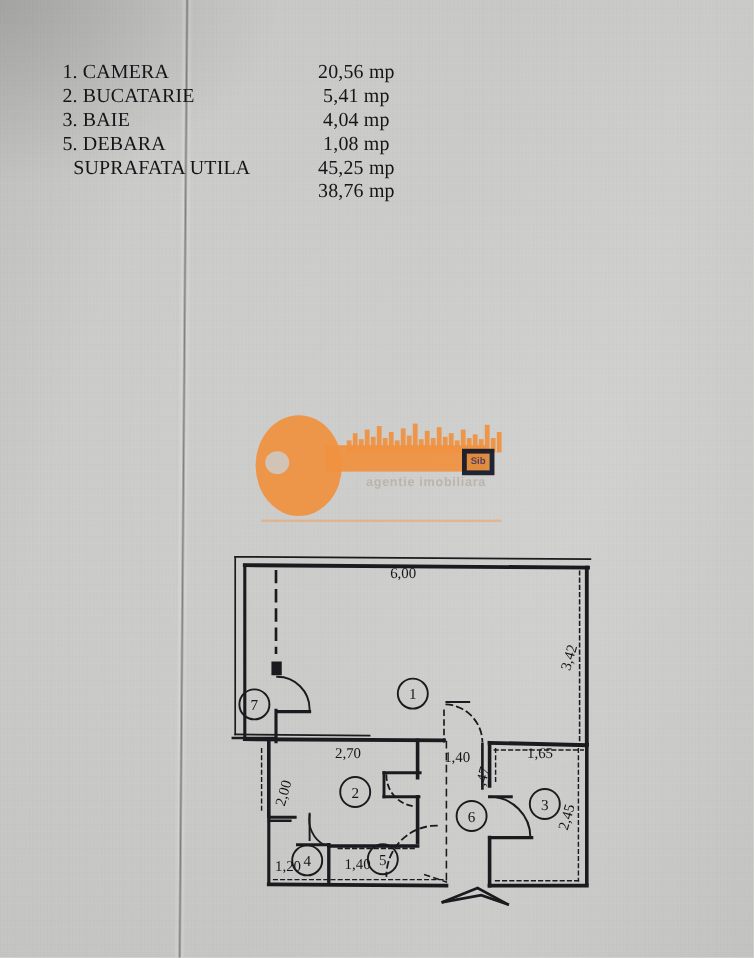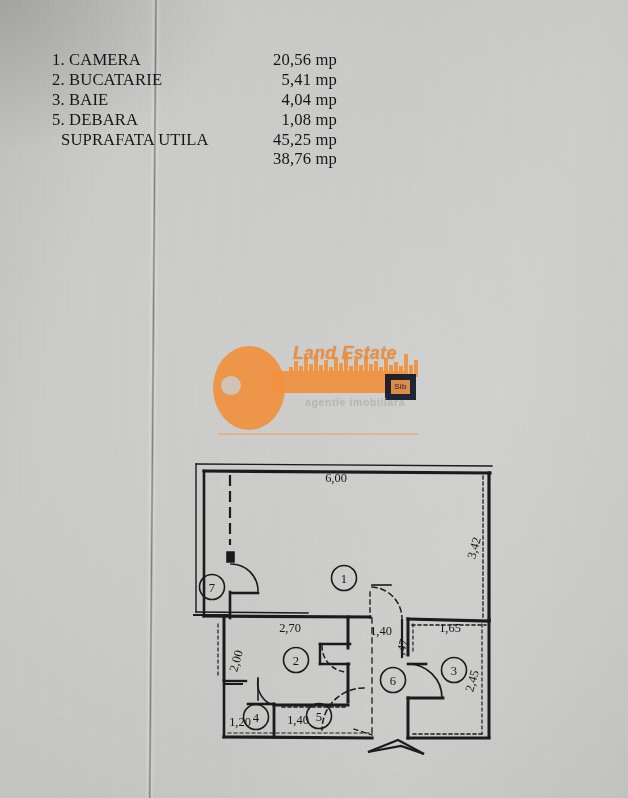--- a/index.html
+++ b/index.html
@@ -34,21 +34,21 @@
   }
 
   .legend{
     position:absolute;left:52px;top:50px;width:300px;
     color:#16161a;font-size:16.6px;line-height:19.9px;
     letter-spacing:.15px;
   }
   .legend .row{position:relative;height:19.9px;white-space:nowrap;}
   .legend .nm{position:absolute;left:0;top:0;text-align:center;}
   .legend .nm.ind{left:9px;}
-  .legend .val{position:absolute;left:205px;top:0;width:80px;text-align:right;}
+  .legend .val{position:absolute;left:205px;top:0;width:80px;text-align:center;}
 
   
   #logo{position:absolute;left:205px;top:341px;width:220px;height:102px;}
   .keyhead{
     position:absolute;left:8px;top:5px;width:72px;height:84px;border-radius:50%;
     background:#f0913f;opacity:.92;
   }
   .keyhole{
     position:absolute;left:16px;top:35px;width:20px;height:19px;border-radius:50%;
     background:#cbcbc9;opacity:.85;
@@ -59,21 +59,21 @@
   .skyline{position:absolute;left:84px;top:10px;width:128px;height:26px;}
   .skyline i{position:absolute;bottom:0;width:4px;background:#f0913f;opacity:.92;display:block;}
   .logo-title{
     position:absolute;left:88px;top:2px;
     font-family:"Liberation Sans",sans-serif;font-style:italic;font-weight:bold;
     font-size:17.5px;color:#ef8f3d;letter-spacing:.4px;
     text-shadow:0 0 1.2px rgba(120,70,25,.35);
   }
   .logo-badge{
     position:absolute;left:180px;top:33px;width:19px;height:14px;
-    background:#e08a3c;border:6px solid #0f172a;
+    background:#e08a3c;border:4px solid #0f172a;
     font-family:"Liberation Sans",sans-serif;font-size:8px;font-weight:bold;
     color:#4a3a66;text-align:center;line-height:13px;opacity:.92;
   }
   .logo-sub{
     position:absolute;left:100px;top:55px;
     font-family:"Liberation Sans",sans-serif;font-size:10.5px;font-weight:bold;
     color:#b8b0a8;letter-spacing:.6px;opacity:.85;text-align:right;
   }
   .logo-rule{
     position:absolute;left:13px;top:92px;width:200px;height:1.6px;background:#efa263;opacity:.55;
@@ -144,21 +144,20 @@
       <i style="left: 85px; height: 16px;"></i>
       <i style="left: 90px; height: 10px;"></i>
       <i style="left: 95px; height: 19px;"></i>
       <i style="left: 100px; height: 12px;"></i>
       <i style="left: 105px; height: 15px;"></i>
       <i style="left: 110px; height: 11px;"></i>
       <i style="left: 115px; height: 23px;"></i>
       <i style="left: 120px; height: 12px;"></i>
       <i style="left: 125px; height: 17px;"></i>
     </div>
-  <div class="logo-title">Land Estate</div>
   <div class="logo-badge">Sib</div>
   <div class="logo-sub">agentie imobiliara</div>
   <div class="logo-rule"></div>
 </div>
 
 <div id="plan">
 <svg width="312" height="305" viewBox="0 0 312 305" xmlns="http://www.w3.org/2000/svg">
   <g stroke="#1b1b1f" fill="none" stroke-linecap="square">
 
     <path d="M10,12 L306,14" stroke-width="1.4"></path>

